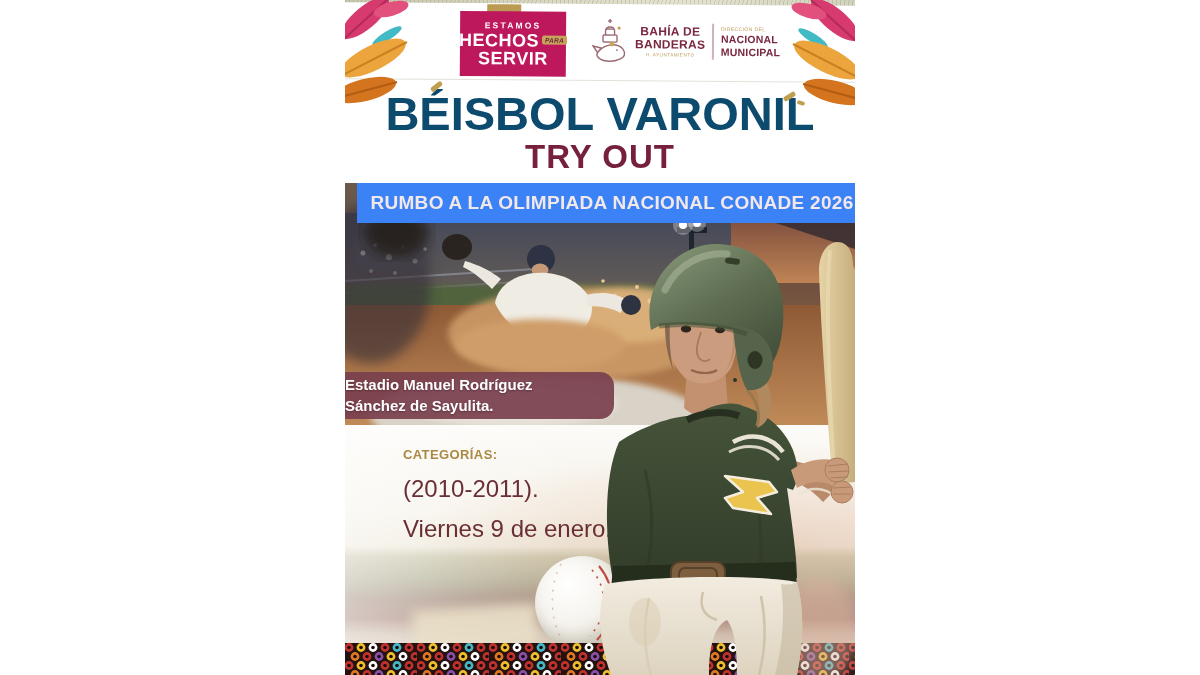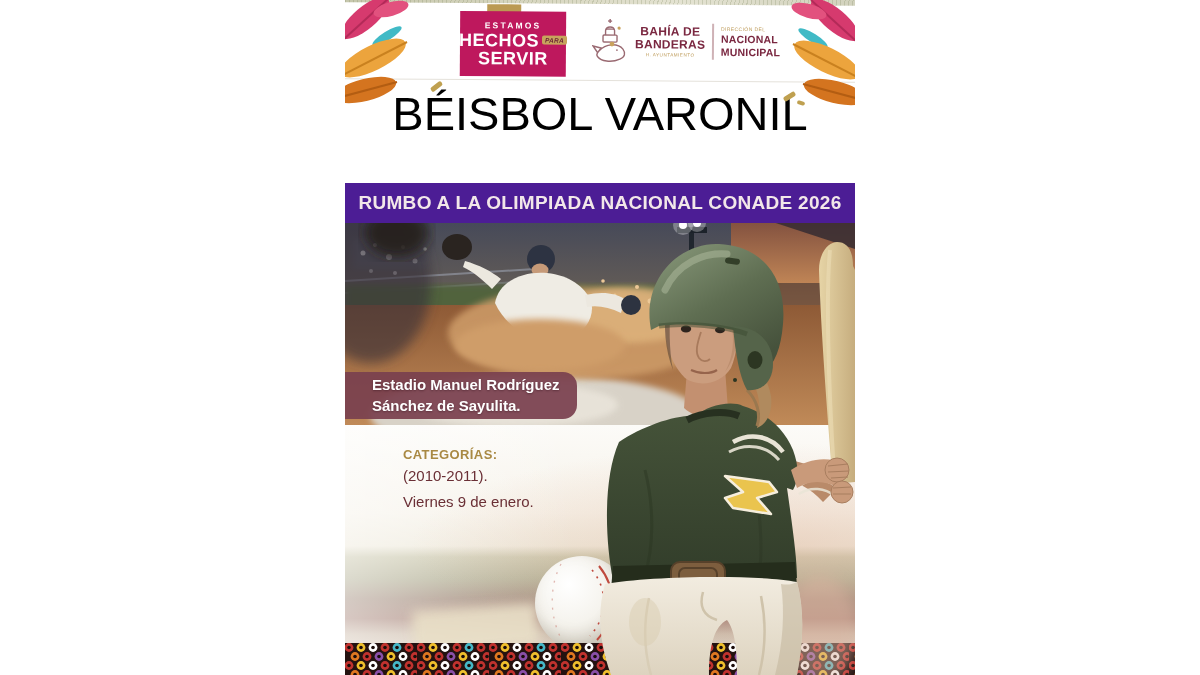--- a/index.html
+++ b/index.html
@@ -37,46 +37,46 @@
   .leaves{position:absolute;z-index:7;pointer-events:none;}
   .leaves-left{left:-6px;top:-6px;}
   .leaves-right{right:-6px;top:-4px;transform:scaleX(-1);}
   .conf{position:absolute;background:#bfa050;border-radius:2px;z-index:7;}
   .c1{left:85px;top:84px;width:13px;height:5px;transform:rotate(-38deg);}
   .c2{left:438px;top:94px;width:13px;height:5px;transform:rotate(-32deg);}
   .c3{left:452px;top:101px;width:8px;height:4px;transform:rotate(16deg);}
 
   
   .title-block{position:absolute;top:90px;left:0;width:510px;text-align:center;z-index:4;line-height:1;}
-  .title-main{font-size:47px;font-weight:400;color:#000000;letter-spacing:0;}
+  .title-main{font-size:47px;font-weight:700;color:#0c4a6e;letter-spacing:0;}
   .title-sub{font-size:33px;font-weight:800;color:#76203c;letter-spacing:1px;margin-top:3px;}
 
   
   .photo{position:absolute;top:183px;left:0;width:510px;height:242px;z-index:2;overflow:hidden;background:#6b5a4c;}
   .photo-scene{position:absolute;top:0;left:0;}
-  .banner{position:absolute;top:0;left:0;width:510px;height:40px;background:#4c1d95;z-index:3;
+  .banner{position:absolute;top:0;left:12px;width:510px;height:40px;background:#3b82f6;z-index:3;
     display:flex;align-items:center;justify-content:center;}
   .banner span{color:#f2e7e9;font-size:19px;font-weight:700;letter-spacing:.3px;}
-  .caption{position:absolute;left:0;top:189px;width:232px;height:47px;z-index:4;
+  .caption{position:absolute;left:0;top:189px;width:269px;height:47px;z-index:4;
     background:rgba(122,65,79,.93);border-radius:0 14px 14px 0;
-    display:flex;flex-direction:column;justify-content:center;padding-left:27px;}
+    display:flex;flex-direction:column;justify-content:center;}
   .caption div{color:#fff;font-size:15px;font-weight:700;line-height:1.35;text-shadow:0 1px 2px rgba(40,10,20,.4);}
 
   
   .details{position:absolute;top:425px;left:0;width:510px;height:220px;z-index:1;
     background:linear-gradient(180deg,#fcfbf8 0%,#f6f2e9 40%,#eee9db 55%,#c9c6ab 60%,#b2af94 70%,#a38d7d 79%,#a8867a 88%,#cdbcab 95%,#d8cabb 100%);}
   .details:after{content:"";position:absolute;inset:0;
     background:radial-gradient(ellipse at 85% 55%,rgba(228,185,162,.45),rgba(228,185,162,0) 60%),
                linear-gradient(90deg,rgba(255,255,255,.55),rgba(255,255,255,0) 45%);}
   .plate{position:absolute;left:68px;top:182px;width:125px;height:42px;background:#e9dfc7;
     filter:blur(6px);transform:rotate(-4deg);opacity:.92;z-index:2;}
   .detail-text{position:absolute;left:58px;top:23px;width:242px;z-index:3;}
   .d-label{font-size:13px;font-weight:800;color:#a98943;letter-spacing:.4px;line-height:1.15;}
   .d-label.w2{max-width:175px;}
-  .d-value{font-size:15px;font-weight:500;color:#6a2f35;line-height:1.15;margin:4px 0 9px;}
+  .d-value{font-size:24px;font-weight:500;color:#6a2f35;line-height:1.15;margin:12px 0 9px;}
 
   
   .ball{position:absolute;left:190px;top:556px;width:94px;height:94px;border-radius:50%;z-index:3;
     background:radial-gradient(circle at 36% 30%,#ffffff 0%,#f5f3ed 45%,#dfdcd2 75%,#c2beb0 100%);
     box-shadow:inset -7px -9px 16px rgba(140,130,110,.35);}
   .ball svg{position:absolute;inset:0;}
 
   
   .beads{position:absolute;left:0;top:643px;width:510px;height:32px;z-index:4;}
 
@@ -152,20 +152,21 @@
       <line x1="2" y1="82" x2="68" y2="48" stroke="#c9811f" stroke-width="2"></line>
       <ellipse cx="26" cy="96" rx="32" ry="11" fill="#d4741f" transform="rotate(-14 26 96)"></ellipse>
       <line x1="-2" y1="104" x2="58" y2="88" stroke="#b35d12" stroke-width="2"></line>
     </svg>
     <div class="conf c1"></div>
     <div class="conf c2"></div>
     <div class="conf c3"></div>
 
     <div class="title-block">
       <div class="title-main">BÉISBOL VARONIL</div>
+      <div class="title-sub">TRY OUT</div>
     </div>
 
     <div class="photo">
       <svg class="photo-scene" width="510" height="242" viewBox="0 0 510 242">
         <defs>
           <linearGradient id="standsG" x1="0" y1="0" x2="0" y2="1">
             <stop offset="0" stop-color="#424759"></stop>
               <stop offset="1" stop-color="#6b6156"></stop>
           </linearGradient>
           <linearGradient id="dirtG" x1="0" y1="0" x2="0" y2="1">

